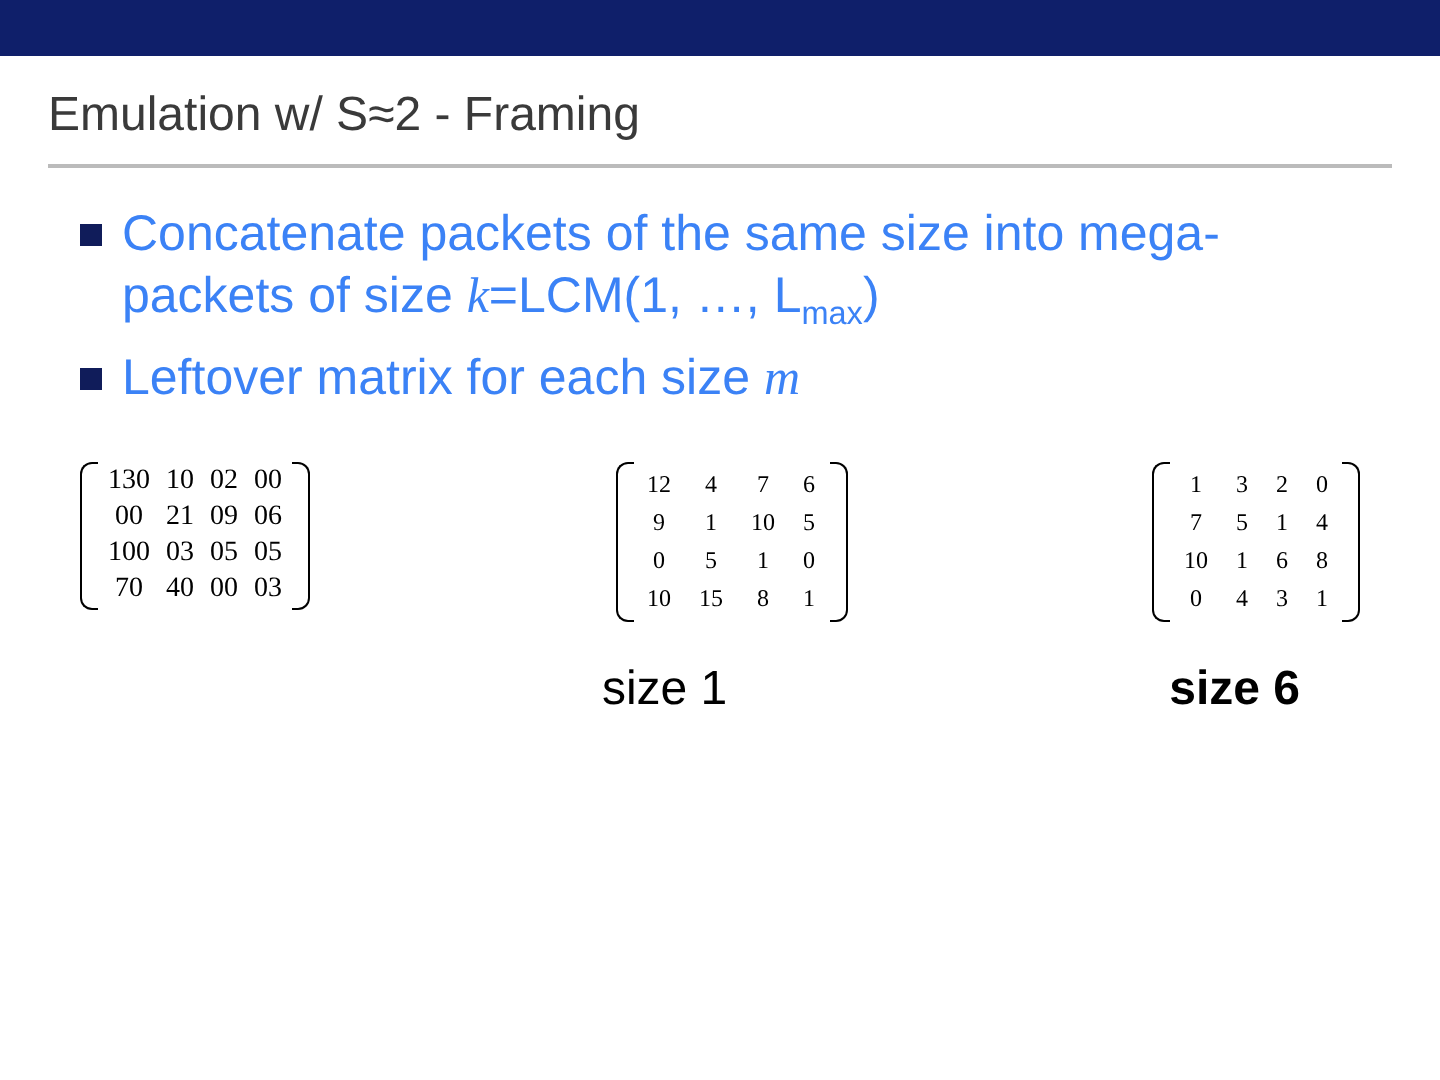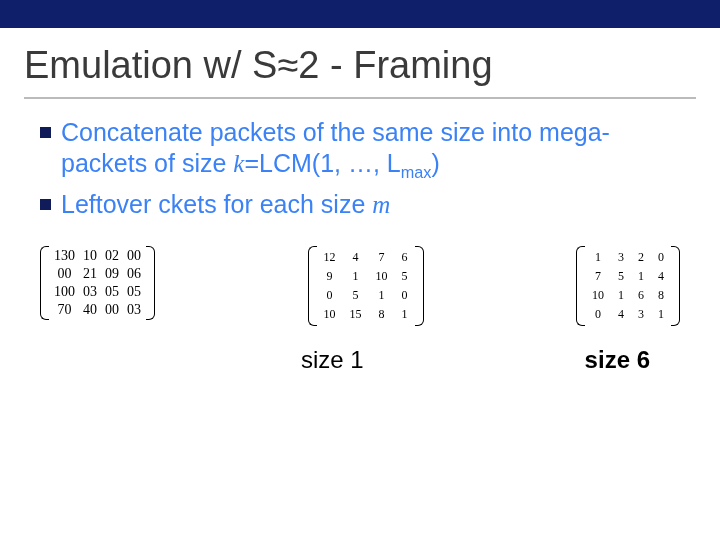--- a/index.html
+++ b/index.html
@@ -17,21 +17,21 @@
     height: 540px;
     position: relative;
     box-sizing: border-box;
   }
   .top-bar {
     width: 100%;
     height: 28px;
     background: #0f1f6a;
   }
   .title {
-    font-size: 38px;
+    font-size: 24px;
     color: #3a3a3a;
     padding: 16px 0 0 24px;
     font-weight: 400;
   }
   .underline {
     margin: 10px 24px 0 24px;
     border-bottom: 2px solid #bbb;
   }
   .bullets {
     margin: 18px 40px 0 40px;
@@ -124,21 +124,21 @@
   <div class="bullets">
     <div class="bullet-row">
       <div class="square"></div>
       <div class="bullet-text">
         <span>Concatenate packets of the same size into mega-packets of size </span><span class="ital">k</span><span>=LCM(1, …, L</span><span class="sub">max</span><span>)</span>
       </div>
     </div>
     <div class="bullet-row">
       <div class="square"></div>
       <div class="bullet-text">
-        <span>Leftover ckets for each size </span><span class="ital">m</span>
+        <span>Leftover matrix for each size </span><span class="ital">m</span>
       </div>
     </div>
   </div>
 
   <div class="matrices">
 
     <div class="matrix-block">
       <div class="matrix small">
         <div class="paren left"></div>
         <div class="mgrid">

